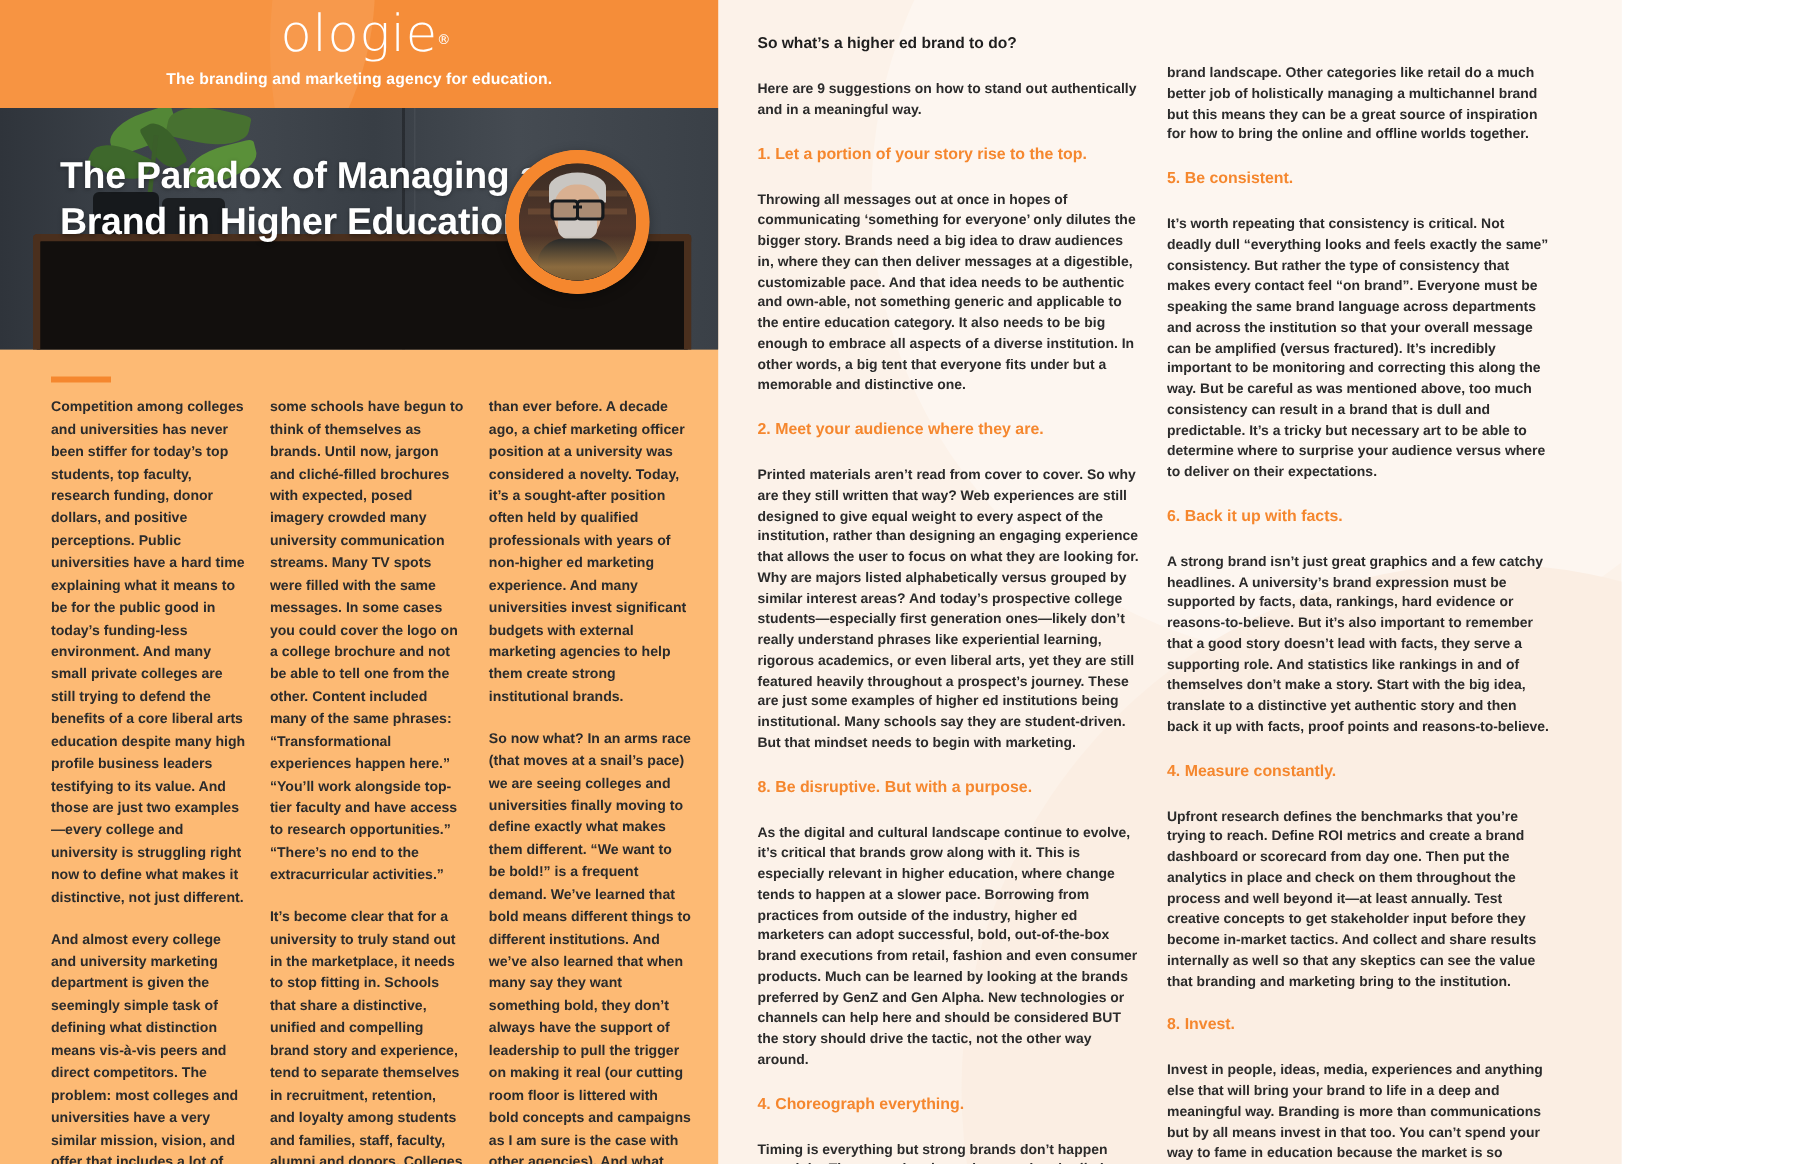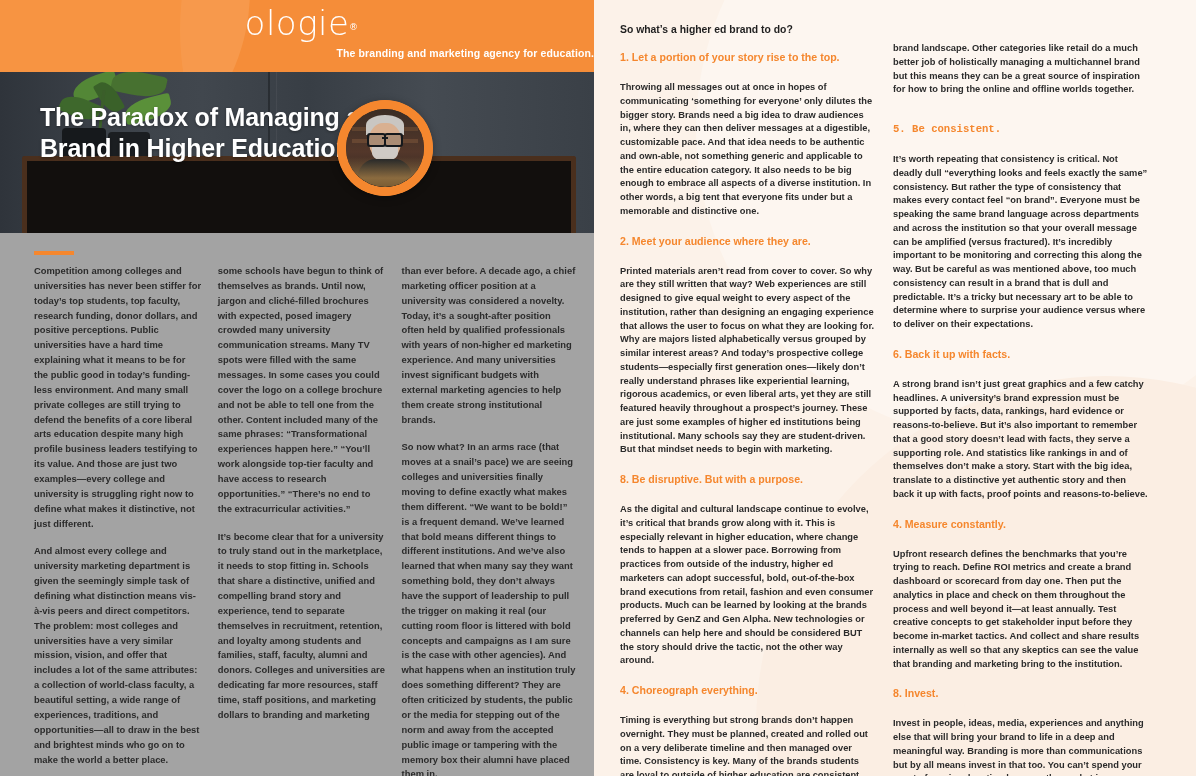--- a/index.html
+++ b/index.html
@@ -5,34 +5,34 @@
   html,body{margin:0;padding:0;}
   body{
     width:1200px;height:776px;
     font-family:"Liberation Sans","DejaVu Sans",sans-serif;
     background:#ffffff;
     overflow:hidden;
   }
   .spread{position:relative;width:1200px;height:776px;display:flex;}
 
   
-  .page-left{position:relative;width:594px;height:776px;background:#a3a3a3;overflow:hidden;}
+  .page-left{position:relative;width:479px;height:776px;background:#fdba74;overflow:hidden;}
 
   .brand-band{position:relative;height:72px;background:#f5872e;overflow:hidden;}
   .brand-band .arc1{position:absolute;left:-150px;top:-210px;width:400px;height:400px;border-radius:50%;background:#f79442;}
   .brand-band .arc2{position:absolute;left:180px;top:-250px;width:560px;height:560px;border-radius:50%;background:rgba(255,255,255,0.055);}
   .logo-wrap{position:relative;text-align:center;padding-top:6px;}
   .logo{
     font-family:"DejaVu Sans",sans-serif;
     font-size:34px;line-height:34px;color:#ffffff;font-weight:300;
     letter-spacing:0.5px;display:inline-block;position:relative;
   }
   .logo .tm{position:absolute;top:4px;right:-9px;font-size:9px;font-weight:400;}
   .tagline{
-    position:relative;text-align:right;margin-top:7px;
+    position:relative;text-align:center;margin-top:7px;
     font-size:10.5px;font-weight:bold;color:#ffffff;letter-spacing:0.1px;
   }
 
   
   .hero{position:relative;height:161px;background:#3a4047;overflow:hidden;}
   .hero .wall{position:absolute;inset:0;
     background:
       linear-gradient(90deg,#2f343b 0%,#3c4249 18%,#41474e 34%,#383e45 52%,#454b52 72%,#3a4047 100%);
   }
   .hero .wallseam{position:absolute;left:268px;top:0;bottom:0;width:2px;background:rgba(0,0,0,0.30);}
@@ -91,21 +91,21 @@
   .col.c3{width:183px;}
 
   
   .page-right{position:relative;width:602px;height:776px;background:#fcf2e9;overflow:hidden;}
   .page-right .swoosh{position:absolute;right:-120px;top:-180px;width:620px;height:620px;border-radius:50%;background:#fdf6f0;}
   .page-right .swoosh2{position:absolute;right:-260px;bottom:-300px;width:700px;height:700px;border-radius:50%;background:#fbeee3;}
   .body-right{position:relative;padding:24px 22px 0 26px;display:flex;gap:18px;}
   .rcol{width:255px;}
   .rcol h2{margin:0 0 15px 0;font-size:10.4px;font-weight:bold;color:#1f1f1f;}
   .rcol h3{margin:16px 0 5px 0;font-size:10.6px;font-weight:bold;color:#f5872e;}
-  .rcol h3.tight{margin-top:26px;font-family:Liberation Mono, monospace;}
+  .rcol h3.tight{margin-top:16px;}
   .rcol p{margin:18px 0 6px 0;font-size:9.3px;line-height:1.48;color:#2b2b2b;font-weight:bold;}
 </style>
 </head>
 <body>
 
 <div class="spread">
 
   <div class="page-left">
 
     <div class="brand-band">
@@ -174,20 +174,21 @@
   </div>
 
   <div class="page-right">
     <div class="swoosh"></div>
     <div class="swoosh2"></div>
 
     <div class="body-right">
 
       <div class="rcol">
         <h2>So what’s a higher ed brand to do?</h2>
+        <p>Here are 9 suggestions on how to stand out authentically and in a meaningful way.</p>
 
         <h3>1. Let a portion of your story rise to the top.</h3>
         <p>Throwing all messages out at once in hopes of communicating ‘something for everyone’ only dilutes the bigger story. Brands need a big idea to draw audiences in, where they can then deliver messages at a digestible, customizable pace. And that idea needs to be authentic and own-able, not something generic and applicable to the entire education category. It also needs to be big enough to embrace all aspects of a diverse institution. In other words, a big tent that everyone fits under but a memorable and distinctive one.</p>
 
         <h3>2. Meet your audience where they are.</h3>
         <p>Printed materials aren’t read from cover to cover. So why are they still written that way? Web experiences are still designed to give equal weight to every aspect of the institution, rather than designing an engaging experience that allows the user to focus on what they are looking for. Why are majors listed alphabetically versus grouped by similar interest areas? And today’s prospective college students—especially first generation ones—likely don’t really understand phrases like experiential learning, rigorous academics, or even liberal arts, yet they are still featured heavily throughout a prospect’s journey. These are just some examples of higher ed institutions being institutional. Many schools  say they are student-driven. But that mindset needs to begin with marketing.</p>
 
         <h3>8. Be disruptive. But with a purpose.</h3>
         <p>As the digital and cultural landscape continue to evolve, it’s critical that brands grow along with it. This is especially relevant in higher education, where change tends to happen at a slower pace. Borrowing from practices from outside of the industry, higher ed marketers can adopt successful, bold, out-of-the-box brand executions from retail, fashion and even consumer products. Much can be learned by looking at the brands preferred by GenZ and Gen Alpha. New technologies or channels can help here and should be considered BUT the story should drive the tactic, not the other way around.</p>
 

